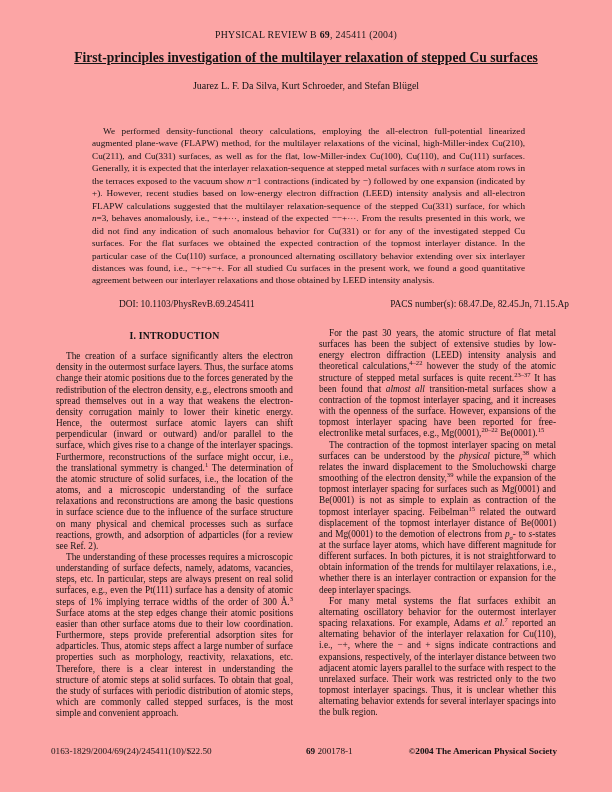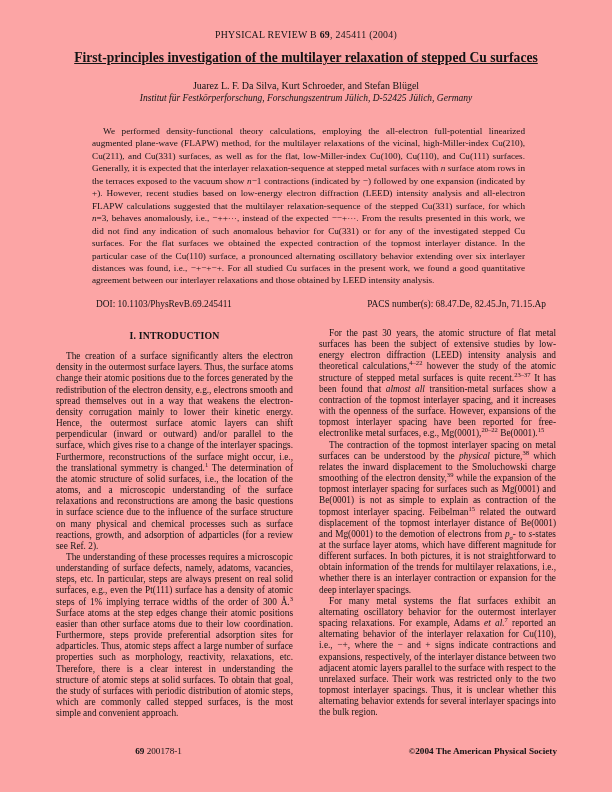--- a/index.html
+++ b/index.html
@@ -32,21 +32,21 @@
   .received {
     position:absolute; top:106px; left:56px; width:500px;
     text-align:center; font-size:9.5px;
   }
   .abstract {
     position:absolute; top:125px; left:92px; width:433px;
     font-size:9.2px; line-height:12.45px; text-align:justify;
     text-indent:11px;
   }
   .doi-line {
-    position:absolute; top:299px; left:96px; width:450px;
+    position:absolute; top:299px; left:119px; width:450px;
     display:flex; justify-content:space-between;
     font-size:9.4px;
     text-align:center;
   }
   .columns {
     position:absolute; top:328px; left:56px; width:500px;
     display:flex; gap:26px;
   }
   .col {
     width:240px;
@@ -72,21 +72,20 @@
 <body>
 
 <div class="page">
 
   <div class="running-head"><span>PHYSICAL REVIEW B </span><b>69</b><span>, 245411 (2004)</span></div>
 
   <div class="paper-title">First-principles investigation of the multilayer relaxation of stepped Cu surfaces</div>
 
   <div class="authors">Juarez L. F. Da Silva, Kurt Schroeder, and Stefan Blügel</div>
 
-  <div class="affiliation">Institut für Festkörperforschung, Forschungszentrum Jülich, D-52425 Jülich, Germany</div>
 
 
   <div class="abstract">We performed density-functional theory calculations, employing the all-electron full-potential linearized augmented plane-wave (FLAPW) method, for the multilayer relaxations of the vicinal, high-Miller-index Cu(210), Cu(211), and Cu(331) surfaces, as well as for the flat, low-Miller-index Cu(100), Cu(110), and Cu(111) surfaces. Generally, it is expected that the interlayer relaxation-sequence at stepped metal surfaces with <i>n</i> surface atom rows in the terraces exposed to the vacuum show <i>n</i>−1 contractions (indicated by −) followed by one expansion (indicated by +). However, recent studies based on low-energy electron diffraction (LEED) intensity analysis and all-electron FLAPW calculations suggested that the multilayer relaxation-sequence of the stepped Cu(331) surface, for which <i>n</i>=3, behaves anomalously, i.e., −++···, instead of the expected −−+···. From the results presented in this work, we did not find any indication of such anomalous behavior for Cu(331) or for any of the investigated stepped Cu surfaces. For the flat surfaces we obtained the expected contraction of the topmost interlayer distance. In the particular case of the Cu(110) surface, a pronounced alternating oscillatory behavior extending over six interlayer distances was found, i.e., −+−+−+. For all studied Cu surfaces in the present work, we found a good quantitative agreement between our interlayer relaxations and those obtained by LEED intensity analysis.</div>
 
   <div class="doi-line">
     <span>DOI: 10.1103/PhysRevB.69.245411</span>
     <span>PACS number(s): 68.47.De, 82.45.Jn, 71.15.Ap</span>
   </div>
 
   <div class="columns">
@@ -96,17 +95,18 @@
       <p>The understanding of these processes requires a microscopic understanding of surface defects, namely, adatoms, vacancies, steps, etc. In particular, steps are always present on real solid surfaces, e.g., even the Pt(111) surface has a density of atomic steps of 1% implying terrace widths of the order of 300 Å.<sup>3</sup> Surface atoms at the step edges change their atomic positions easier than other surface atoms due to their low coordination. Furthermore, steps provide preferential adsorption sites for adparticles. Thus, atomic steps affect a large number of surface properties such as morphology, reactivity, relaxations, etc. Therefore, there is a clear interest in understanding the structure of atomic steps at solid surfaces. To obtain that goal, the study of surfaces with periodic distribution of atomic steps, which are commonly called stepped surfaces, is the most simple and convenient approach.</p>
     </div>
     <div class="col">
       <p>For the past 30 years, the atomic structure of flat metal surfaces has been the subject of extensive studies by low-energy electron diffraction (LEED) intensity analysis and theoretical calculations,<sup>4–22</sup> however the study of the atomic structure of stepped metal surfaces is quite recent.<sup>23–37</sup> It has been found that <i>almost all</i> transition-metal surfaces show a contraction of the topmost interlayer spacing, and it increases with the openness of the surface. However, expansions of the topmost interlayer spacing have been reported for free-electronlike metal surfaces, e.g., Mg(0001),<sup>20–22</sup> Be(0001).<sup>15</sup></p>
       <p>The contraction of the topmost interlayer spacing on metal surfaces can be understood by the <i>physical</i> picture,<sup>38</sup> which relates the inward displacement to the Smoluchowski charge smoothing of the electron density,<sup>39</sup> while the expansion of the topmost interlayer spacing for surfaces such as Mg(0001) and Be(0001) is not as simple to explain as contraction of the topmost interlayer spacing. Feibelman<sup>15</sup> related the outward displacement of the topmost interlayer distance of Be(0001) and Mg(0001) to the demotion of electrons from <i>p<sub>σ</sub></i>- to <i>s</i>-states at the surface layer atoms, which have different magnitude for different surfaces. In both pictures, it is not straightforward to obtain information of the trends for multilayer relaxations, i.e., whether there is an interlayer contraction or expansion for the deep interlayer spacings.</p>
       <p>For many metal systems the flat surfaces exhibit an alternating oscillatory behavior for the outermost interlayer spacing relaxations. For example, Adams <i>et al.</i><sup>7</sup> reported an alternating behavior of the interlayer relaxation for Cu(110), i.e., −+, where the − and + signs indicate contractions and expansions, respectively, of the interlayer distance between two adjacent atomic layers parallel to the surface with respect to the unrelaxed surface. Their work was restricted only to the two topmost interlayer spacings. Thus, it is unclear whether this alternating behavior extends for several interlayer spacings into the bulk region.</p>
     </div>
   </div>
 
   <div class="footer">
+    <span class="f-left">0163-1829/2004/69(24)/245411(10)/$22.50</span>
     <span class="f-mid"><b>69</b><span> 200178-1</span></span>
     <span class="f-right">©2004 The American Physical Society</span>
   </div>
 
 </div>
 
 </body></html>

